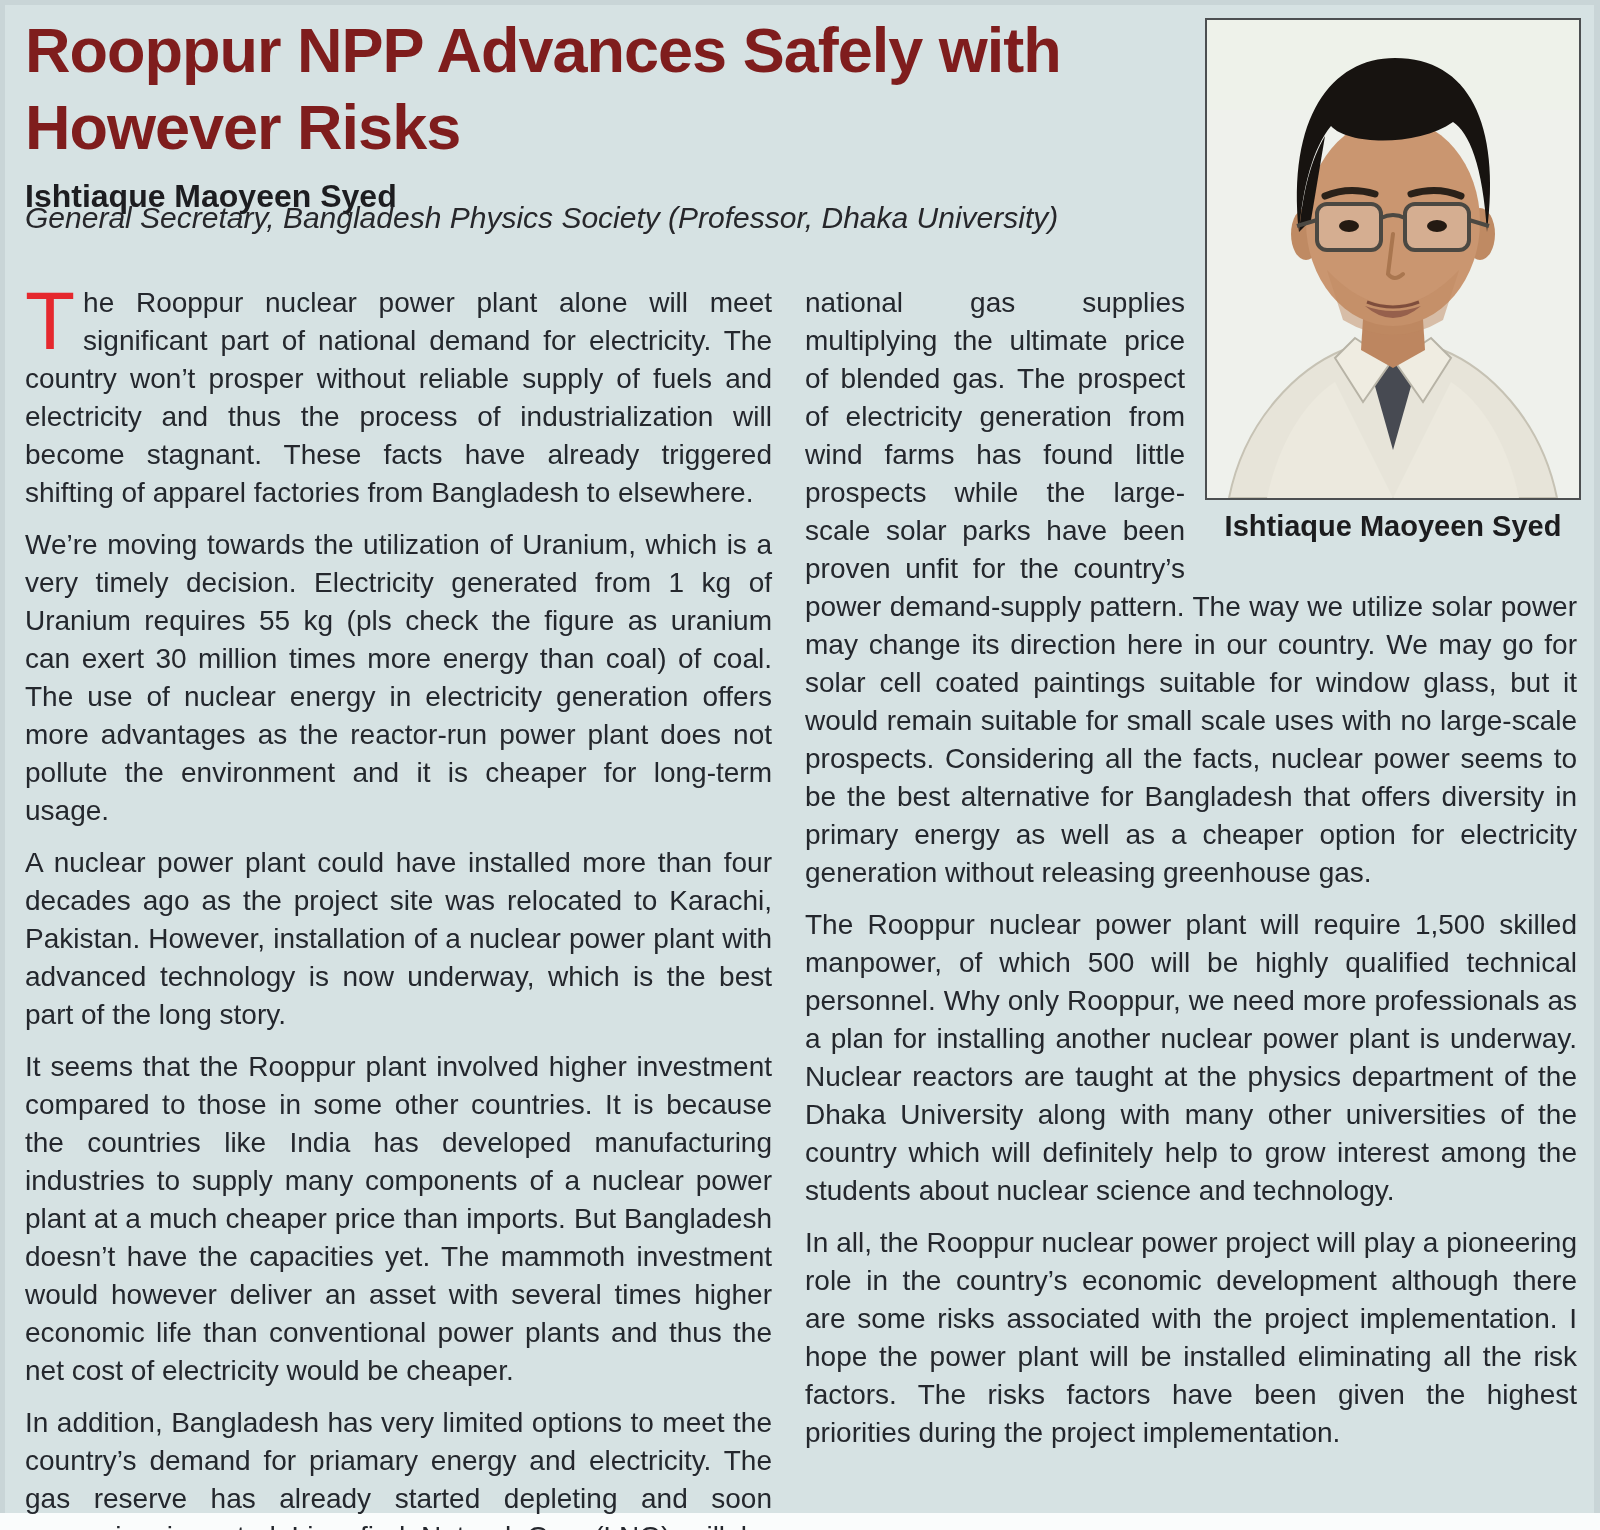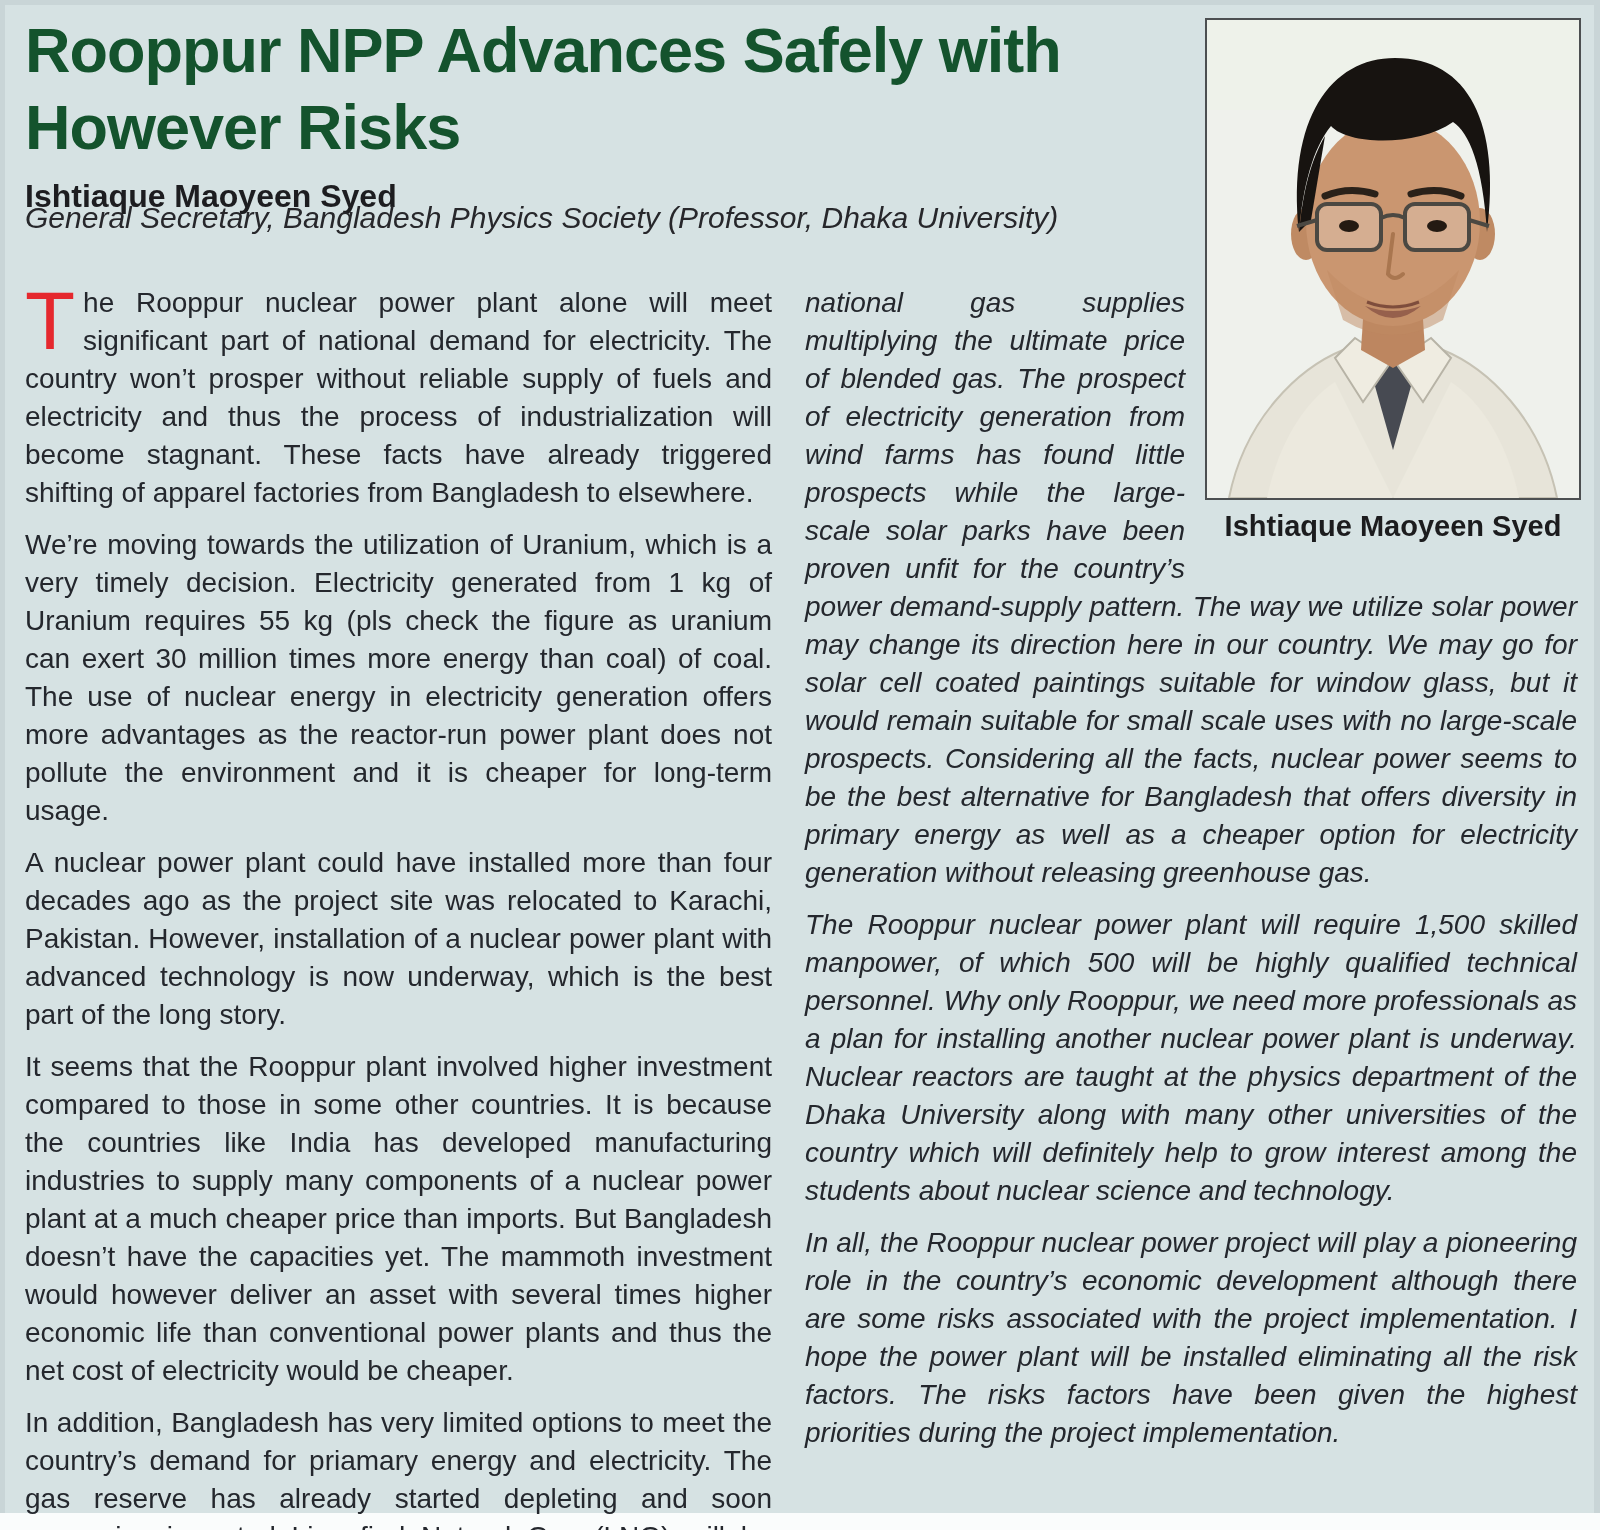--- a/index.html
+++ b/index.html
@@ -24,21 +24,21 @@
     position: absolute;
     left: 0; top: 1513px; width: 1600px; height: 17px;
     background: #fafcfc;
   }
   
   .title {
     position: absolute; left: 25px; top: 12px;
     width: 1150px;
     font-size: 63px; line-height: 77px;
     font-weight: bold; letter-spacing: -1px;
-    color: #14532d;
+    color: #7f1d1d;
   }
   .author-name {
     position: absolute; left: 25px; top: 178px;
     font-size: 32px; font-weight: bold;
     color: #1d1d20;
   }
   .author-role {
     position: absolute; left: 25px; top: 201px;
     font-size: 30px; font-style: italic;
     color: #27272b;
@@ -61,21 +61,21 @@
     color: #1c1c1e;
   }
   
   .col {
     position: absolute; top: 284px;
     font-size: 28px; line-height: 38px;
     color: #24272d;
     text-align: justify;
   }
   .col-left  { left: 25px;  width: 747px; }
-  .col-right { left: 805px; width: 772px; font-style: italic; }
+  .col-right { left: 805px; width: 772px; }
   .col p { margin: 0 0 14px 0; }
   .col p:last-child { margin-bottom: 0; }
   .dropcap {
     float: left;
     color: #e5282e;
     font-size: 82px; line-height: 70px;
     padding: 2px 8px 0 0;
     font-weight: 400;
   }
   .photo-spacer {

